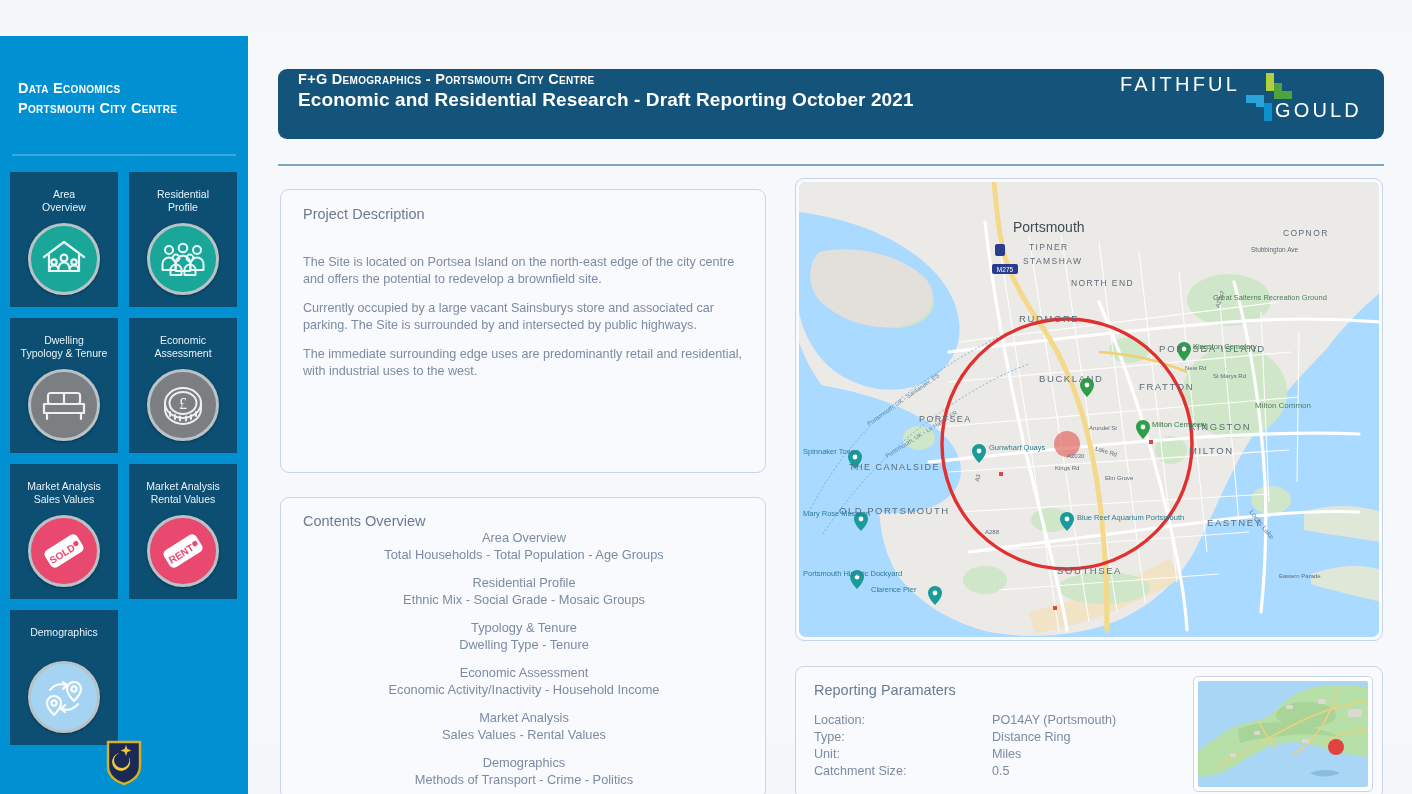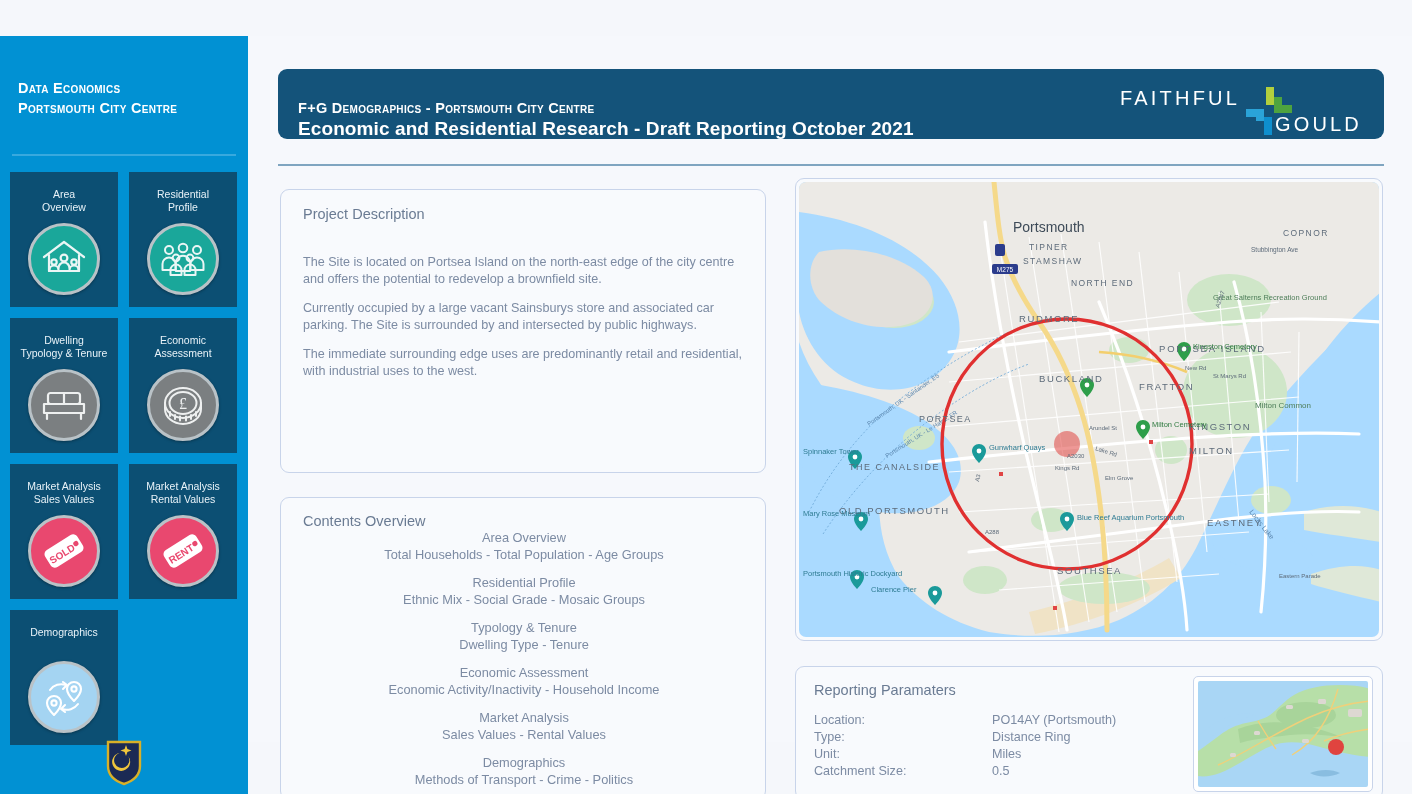--- a/index.html
+++ b/index.html
@@ -69,21 +69,21 @@
     transform: translateX(-50%);
     width: 36px; height: 46px;
   }
 
   
   .header {
     position: absolute; left: 278px; top: 33px;
     width: 1106px; height: 70px;
     background: #14537a;
     border-radius: 9px;
-    display: flex; align-items: flex-end; justify-content: space-between;
+    display: flex; align-items: flex-start; justify-content: space-between;
     padding: 0 22px 0 20px;
   }
   .header-titles { color: #ffffff; }
   .header-line1 {
     font-size: 14.5px; font-weight: bold; letter-spacing: .3px;
     font-variant: small-caps; line-height: 20px;
   }
   .header-line2 {
     font-size: 19px; font-weight: bold; letter-spacing: .1px; line-height: 21px;
   }

